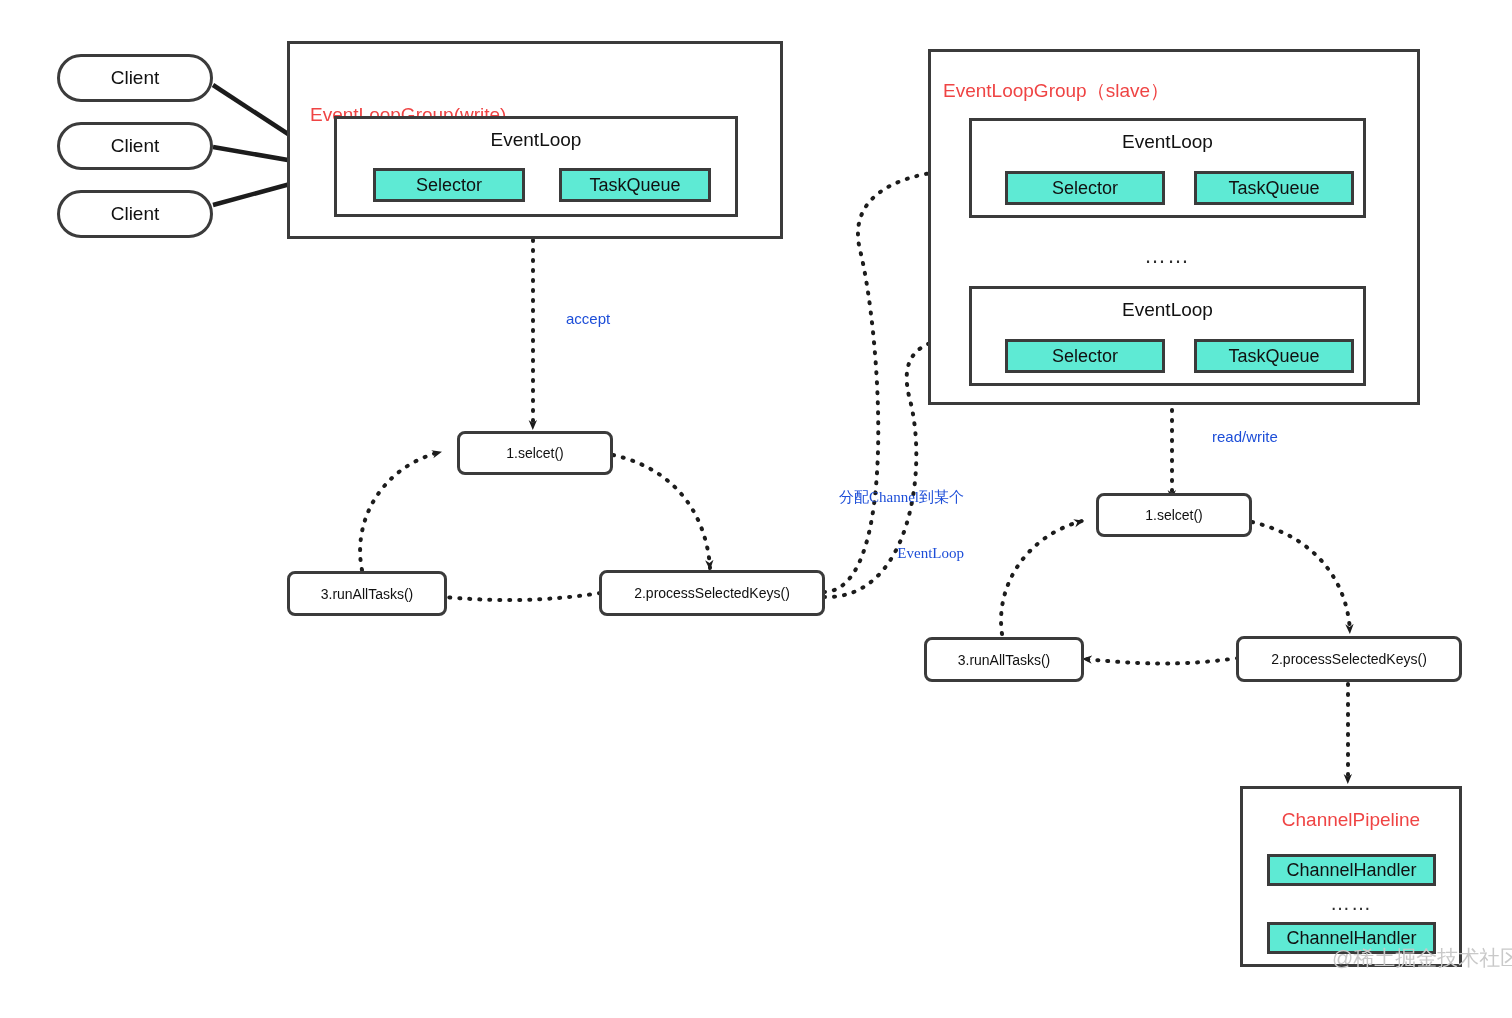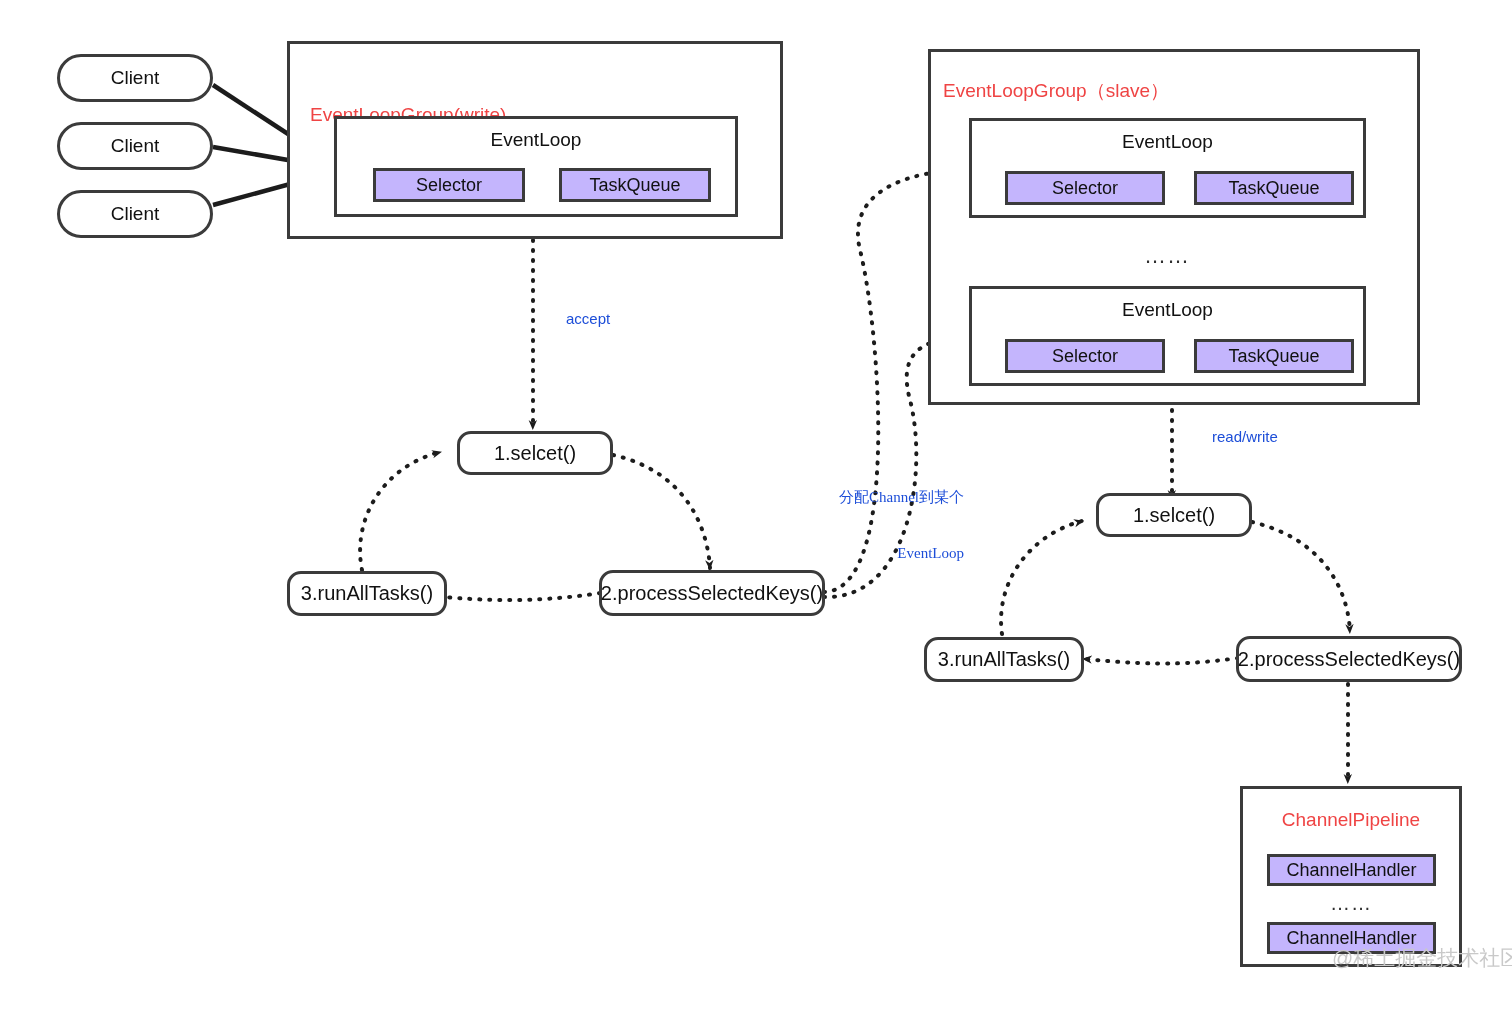--- a/index.html
+++ b/index.html
@@ -35,22 +35,22 @@
     justify-content: center;
     color: #111111;
     text-align: center;
   }
   .pill {
     border-radius: 26px;
     font-size: 19px;
     text-align: center;
   }
   .pill-sm {
-    border-radius: 14px;
-    font-size: 20px;
+    border-radius: 8px;
+    font-size: 14px;
   }
   .group-box {
     display: block;
     border-width: 3px;
   }
   .group-title {
     position: absolute;
     font-size: 19px;
     color: #ef4444;
     white-space: nowrap;
@@ -66,21 +66,21 @@
     width: 100%;
     text-align: center;
     font-size: 19px;
     color: #111111;
     top: 10px;
     left: 0;
   }
   .inner-box {
     position: absolute;
     box-sizing: border-box;
-    background: #c4b5fd;
+    background: #5eead4;
     border: 3px solid #3b3b3b;
     display: flex;
     align-items: center;
     justify-content: center;
     font-size: 18px;
     color: #111111;
   }
   .edge-label {
     position: absolute;
     font-size: 15px;

